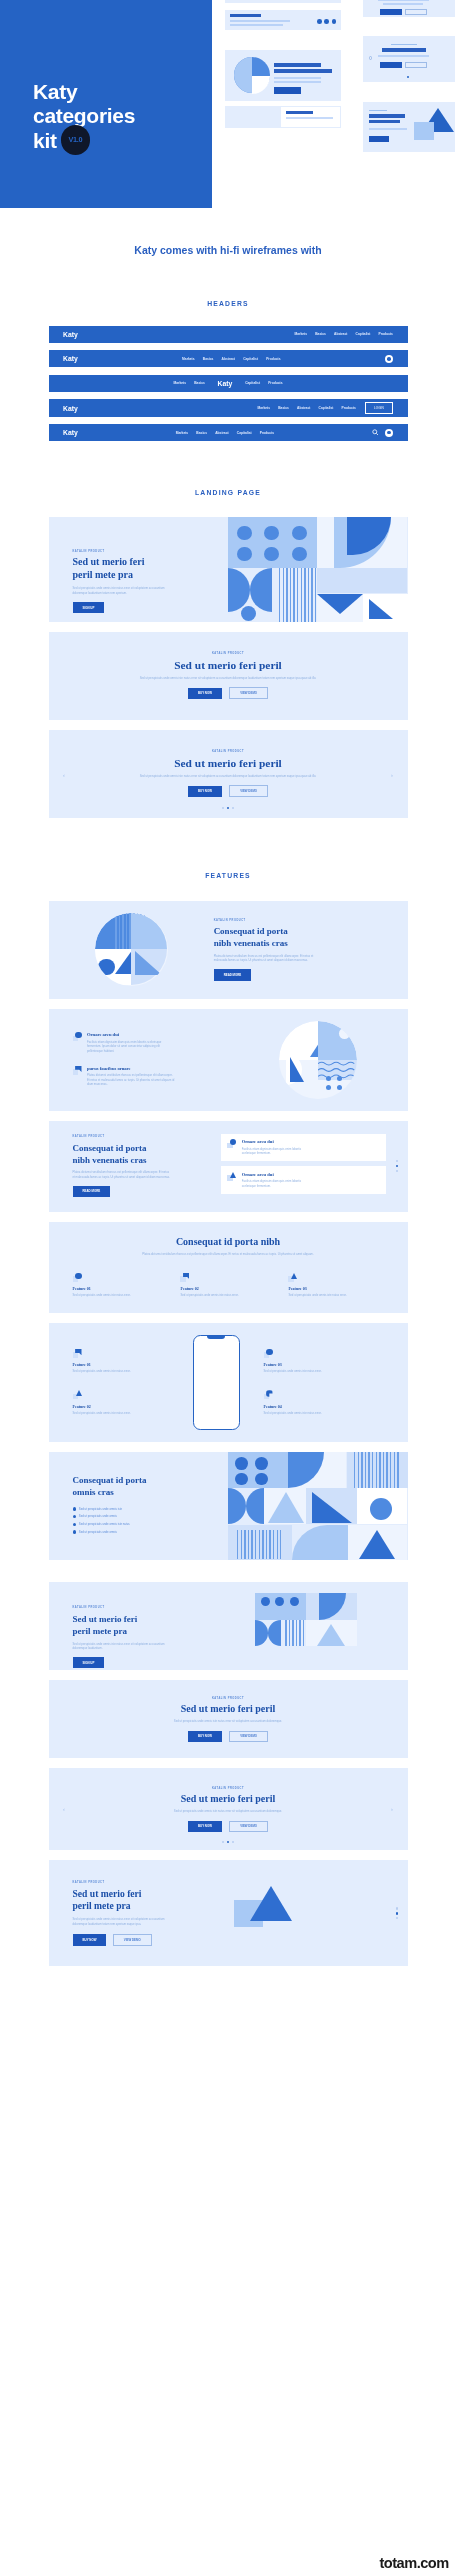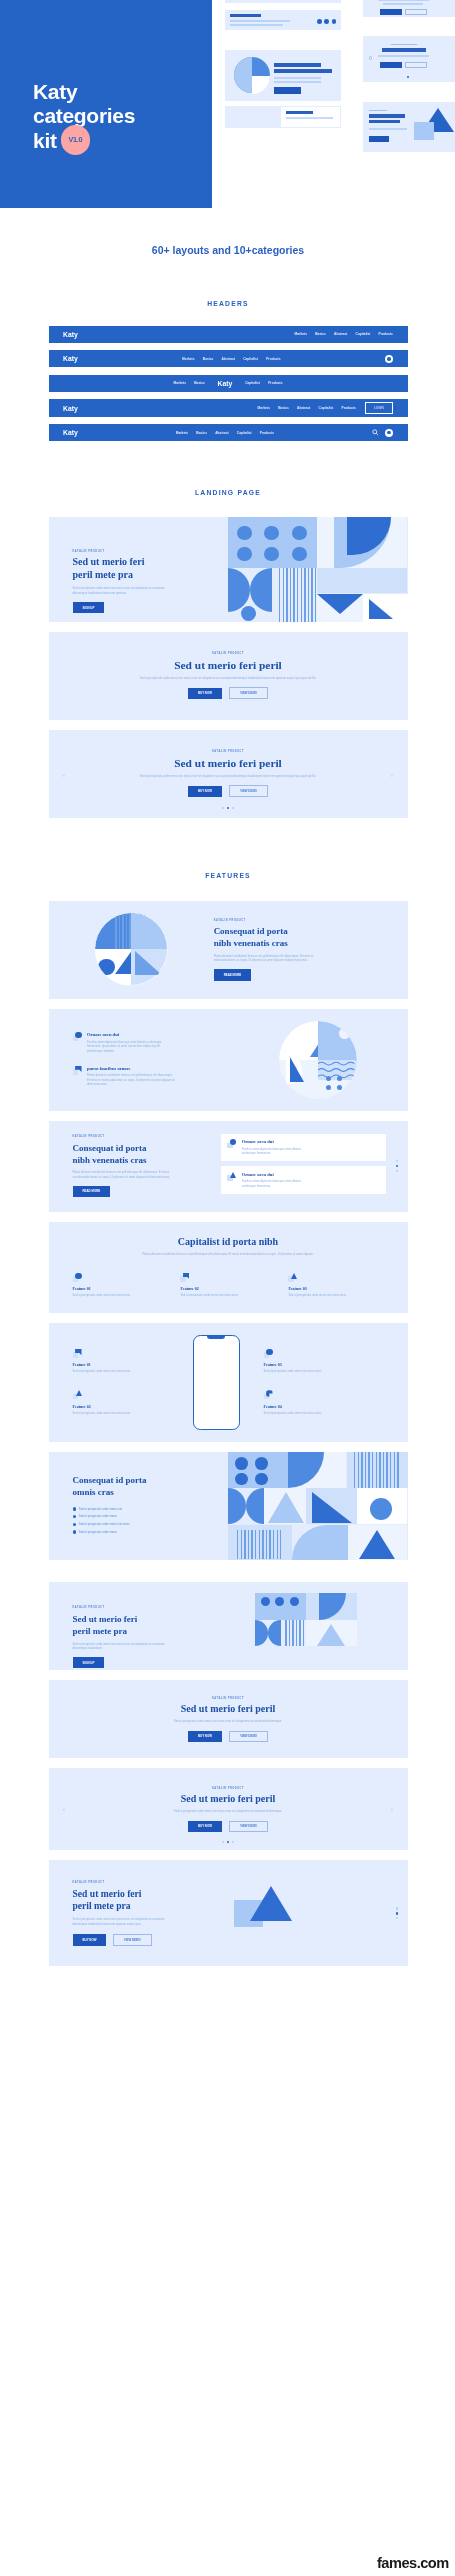--- a/index.html
+++ b/index.html
@@ -24,21 +24,21 @@
   }
   .hero-title {
     position: absolute; left: 33px; top: 80px;
     color: #ffffff;
     font-size: 21px; line-height: 24px;
     font-weight: 700;
     letter-spacing: -0.3px;
   }
   .badge {
     display: inline-block;
-    background: #fca5a5; color: #2563c4;
+    background: #0f172a; color: #2563c4;
     border-radius: 18px;
     font-size: 7.3px; font-weight: 700;
     padding: 2.7px 7.3px;
     vertical-align: middle;
     margin-left: 4.6px; position: relative; top: -2.7px;
   }
   .thumb { background: #fff; border: 0; margin-bottom: 5.5px; position: relative; overflow: hidden; }
 
   
   .section-title {
@@ -230,21 +230,21 @@
   <div class="hero-title">
     <div>Katy</div>
     <div>categories</div>
     <div>
       <span>kit</span><span class="badge">V1.0</span>
     </div>
   </div>
 </div>
 
 <div class="canvas" style="padding:35px 0 0 0;">
-  <div class="lead">60+ layouts and 10+categories</div>
+  <div class="lead">Katy comes with hi-fi wireframes with</div>
 </div>
 
 <div class="canvas" style="padding-top:42px;">
   <div class="section-title">HEADERS</div>
 
   <div style="height:19px;"></div>
 
   <div class="hdr">
     <div class="hdr-logo">Katy</div>
     <div class="spacer"></div>
@@ -494,21 +494,21 @@
       </div>
     </div>
     <div class="vdots" style="width:6%;">
       <i></i>
       <i class="on"></i>
       <i></i>
     </div>
   </div>
 
   <div class="block" style="height:91px;padding:14.6px 24px;">
-    <div class="h-serif" style="font-size:10px;text-align:center;">Capitalist id porta nibh</div>
+    <div class="h-serif" style="font-size:10px;text-align:center;">Consequat id porta nibh</div>
     <div class="body-txt" style="margin:4.6px auto 0;width:190px;text-align:center;">Platea dictumst vestibulum rhoncus est pellentesque elit ullamcorper. Et netus et malesuada fames ac turpis. Ut pharetra sit amet aliquam.</div>
     <div style="display:flex;gap:12.8px;margin-top:16.4px;">
       <div style="flex:1;">
         <div class="ficon">
             <div class="sq"></div>
             <div class="mark circle" style="width:6.4px;height:6.4px;background:#2563c4;"></div>
           </div>
         <div class="fc-title" style="margin-top:4.6px;font-size:4px;">Feature 01</div>
         <div class="body-txt" style="margin-top:1.8px;">Sed ut perspiciatis unde omnis iste natus error.</div>
       </div>
@@ -697,14 +697,14 @@
       <div class="geo triU" style="left:36px;top:25.5px;--w:21px;--h:35px;--c:#2f6ed0;"></div>
     </div>
     <div class="vdots" style="width:6%;">
       <i></i>
       <i class="on"></i>
       <i></i>
     </div>
   </div>
 </div>
 
-<div class="wm">fames.com</div>
+<div class="wm">totam.com</div>
 
 
 </body></html>

